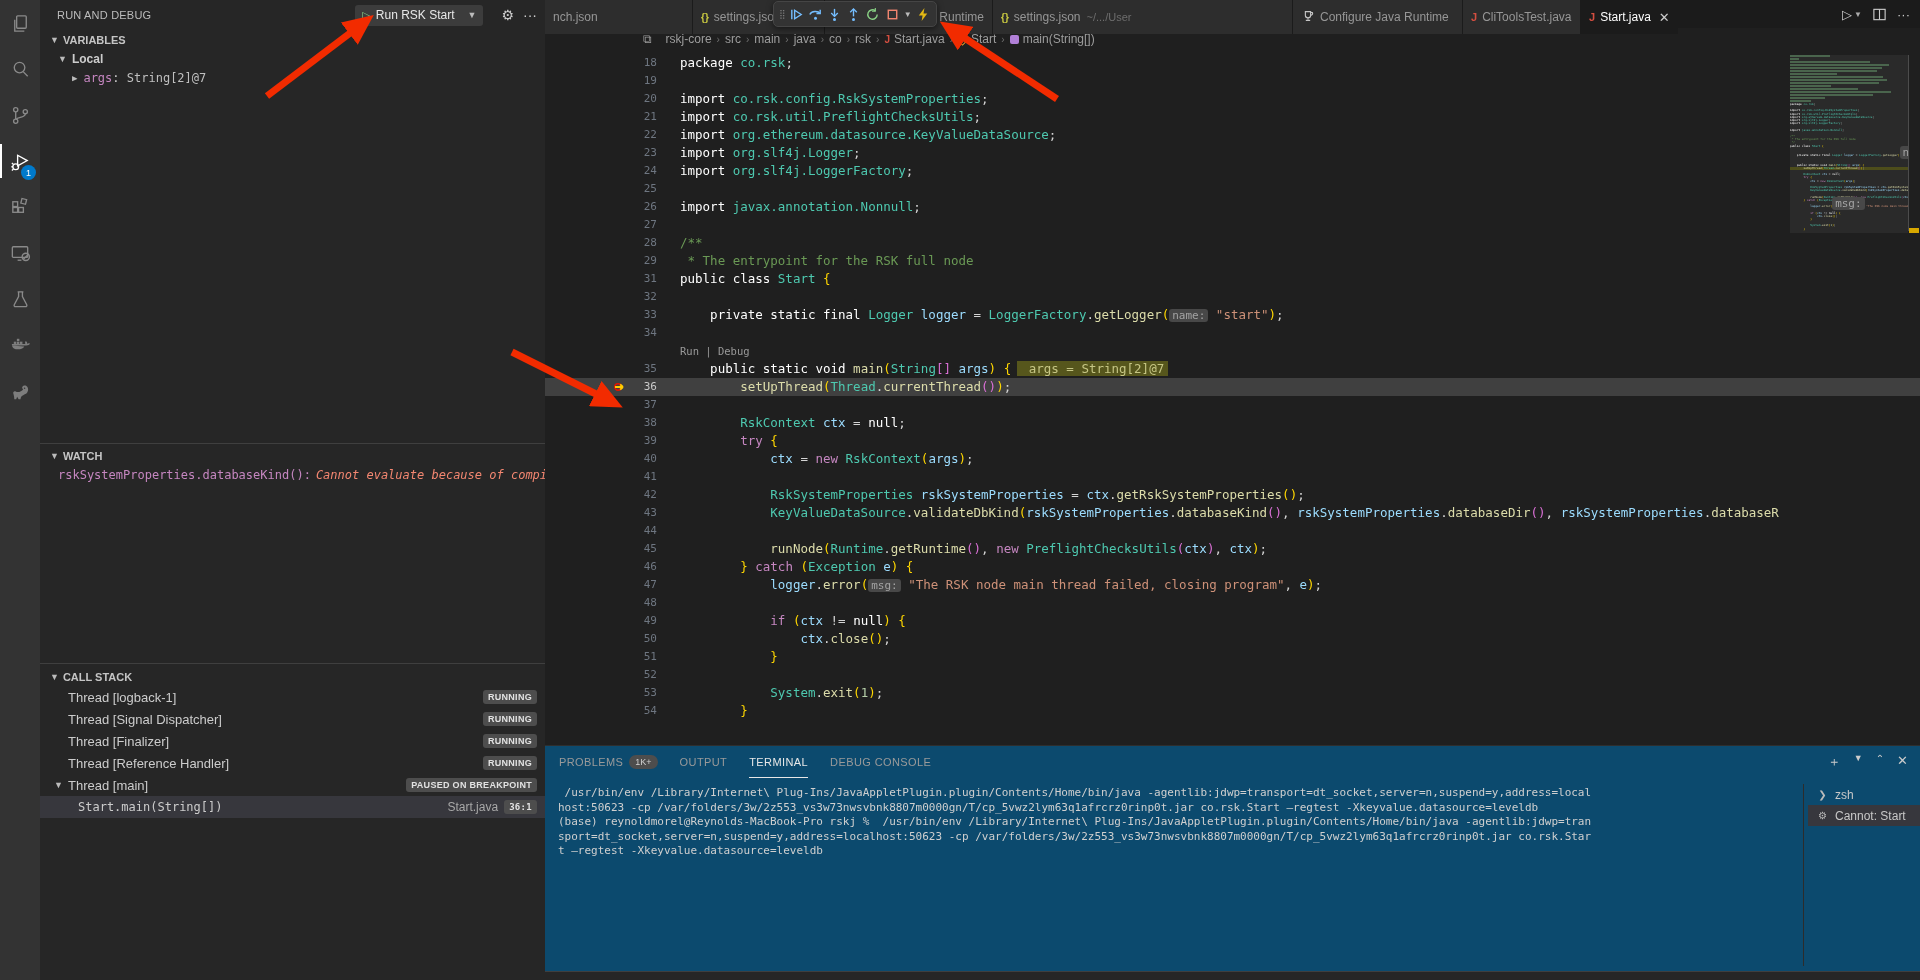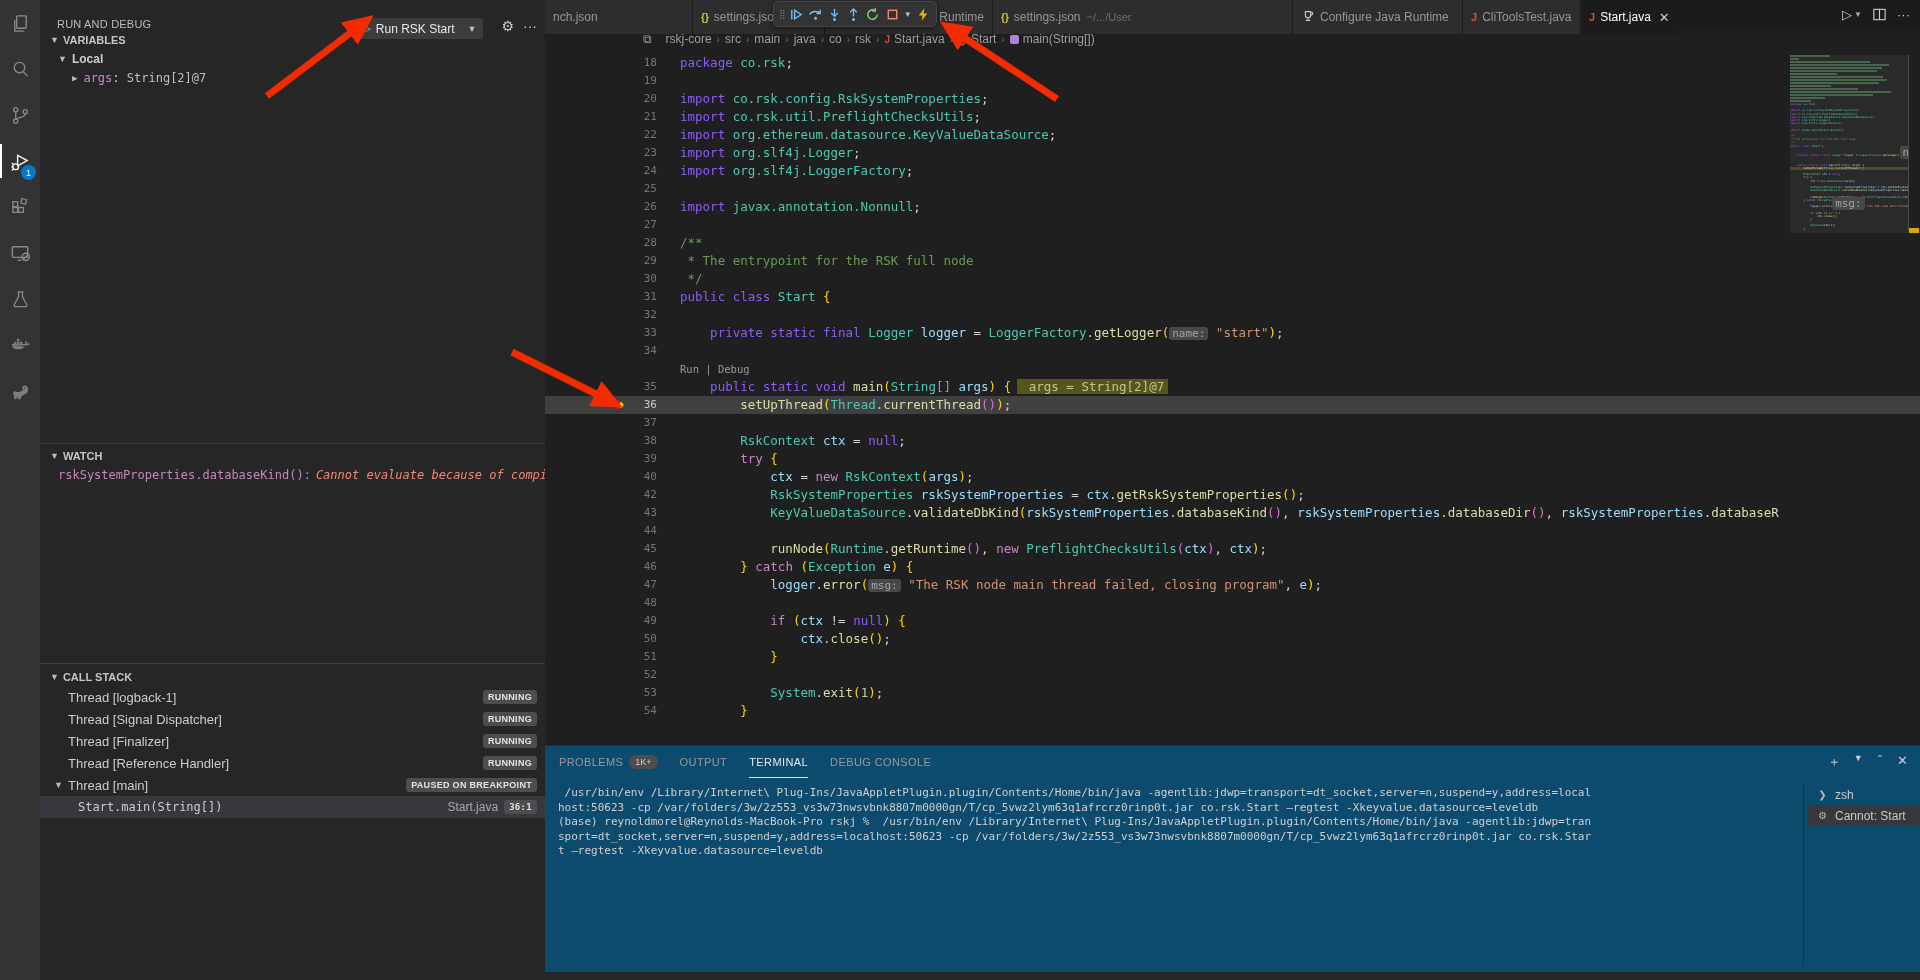--- a/index.html
+++ b/index.html
@@ -13,21 +13,21 @@
   .ab-item svg { stroke:#8a8a8a; fill:none; stroke-width:1.4; width:23px; height:23px; }
   .ab-item.filled svg { fill:#7d7d7d; stroke:none; }
   .ab-item.active::before { content:""; position:absolute; left:0; top:6px; bottom:6px; width:2px; background:#ffffff; }
   .ab-item.active svg { stroke:#ffffff; }
   .ab-badge { position:absolute; right:4px; bottom:4px; background:#007acc; color:#fff; font-size:9px;
               width:15px; height:15px; border-radius:50%; display:flex; align-items:center; justify-content:center; }
   #ab-account { position:absolute; left:9px; top:972px; width:21px; height:21px; border:1.4px solid #8a8a8a; border-radius:50%; }
 
   
   #sidebar { position:absolute; left:40px; top:0; width:505px; height:972px; background:#262626; z-index:2; }
-  #sb-header { position:absolute; left:0; top:0; right:0; height:28px; display:flex; padding:18px 8px 0 17px; }
+  #sb-header { position:absolute; left:0; top:0; right:0; height:28px; display:flex; align-items:center; padding:2px 8px 0 17px; }
   #sb-title { font-size:11px; color:#bcbcbc; letter-spacing:.2px; flex:0 0 auto; }
   #sb-spacer { flex:1; }
   #run-btn { display:flex; align-items:center; gap:5px; background:#3c3c3c; border-radius:3px; height:21px;
              padding:0 7px; cursor:pointer; margin-right:9px; }
   #run-btn .play { color:#89d185; font-size:11px; }
   #run-btn .lbl { font-size:12px; color:#e8e8e8; }
   #run-btn .chev { color:#bbbbbb; font-size:9px; margin-left:8px; }
   .sb-iconbtn { color:#cccccc; font-size:14px; margin-left:9px; cursor:pointer; }
 
   .sb-sect-header { display:flex; align-items:center; height:19px; font-size:11px; font-weight:bold; color:#c5c5c5; cursor:pointer; }
@@ -85,21 +85,21 @@
   
   #code { position:absolute; left:0; top:50px; right:0; bottom:0; overflow:hidden; padding-top:4px;
           font-family:"DejaVu Sans Mono", monospace; font-size:12.5px; }
   .cl-row { position:relative; height:18px; line-height:18px; white-space:pre; display:flex; }
   .cl-num { width:112px; text-align:right; color:#6e7681; flex:0 0 auto; font-size:11px; }
   .cl-text { padding-left:23px; flex:1; overflow:hidden; }
   .cl-row.current { background:#404040; }
   .cl-row.current .cl-num { color:#c9c9c9; }
   .cl-glyph { position:absolute; left:68px; top:2px; }
   .cl-lens { color:#999999; font-size:10.5px; padding-left:135px; line-height:18px; height:18px; }
-  .tk-kw{color:#8b5cf6} .tk-ctrl{color:#c586c0} .tk-type{color:#4ec9b0} .tk-fn{color:#dcdcaa}
+  .tk-kw{color:#ffffff} .tk-ctrl{color:#c586c0} .tk-type{color:#4ec9b0} .tk-fn{color:#dcdcaa}
   .tk-var{color:#9cdcfe} .tk-str{color:#ce9178} .tk-com{color:#6a9955} .tk-num{color:#b5cea8}
   .tk-pun{color:#d4d4d4} .tk-b1{color:#ffd700} .tk-b2{color:#da70d6}
   .tk-hint{background:#484848;color:#a3a3a3;border-radius:3px;padding:0 3px;font-size:11px;}
   .tk-dbgval{background:#56561c;color:#c5c584;margin-left:6px;padding:0 4px;}
 
   
   #minimap { position:absolute; right:12px; top:55px; width:118px; height:200px; overflow:hidden; cursor:pointer; }
   .mm-green { height:2px; background:#55795a; opacity:.75; margin-bottom:1px; }
   .mm-line { font-family:"DejaVu Sans Mono",monospace; font-size:2.8px; line-height:3.2px; white-space:pre; }
   .mm-line.current { background:#4d4d1b; }
@@ -383,35 +383,35 @@
       <div class="cl-row"><span class="cl-num">20</span><span class="cl-text"><span class="tk-kw">import</span><span class="tk-pun"> </span><span class="tk-type">co.rsk.config.RskSystemProperties</span><span class="tk-pun">;</span></span></div>
       <div class="cl-row"><span class="cl-num">21</span><span class="cl-text"><span class="tk-kw">import</span><span class="tk-pun"> </span><span class="tk-type">co.rsk.util.PreflightChecksUtils</span><span class="tk-pun">;</span></span></div>
       <div class="cl-row"><span class="cl-num">22</span><span class="cl-text"><span class="tk-kw">import</span><span class="tk-pun"> </span><span class="tk-type">org.ethereum.datasource.KeyValueDataSource</span><span class="tk-pun">;</span></span></div>
       <div class="cl-row"><span class="cl-num">23</span><span class="cl-text"><span class="tk-kw">import</span><span class="tk-pun"> </span><span class="tk-type">org.slf4j.Logger</span><span class="tk-pun">;</span></span></div>
       <div class="cl-row"><span class="cl-num">24</span><span class="cl-text"><span class="tk-kw">import</span><span class="tk-pun"> </span><span class="tk-type">org.slf4j.LoggerFactory</span><span class="tk-pun">;</span></span></div>
       <div class="cl-row"><span class="cl-num">25</span><span class="cl-text"></span></div>
       <div class="cl-row"><span class="cl-num">26</span><span class="cl-text"><span class="tk-kw">import</span><span class="tk-pun"> </span><span class="tk-type">javax.annotation.Nonnull</span><span class="tk-pun">;</span></span></div>
       <div class="cl-row"><span class="cl-num">27</span><span class="cl-text"></span></div>
       <div class="cl-row"><span class="cl-num">28</span><span class="cl-text"><span class="tk-com">/**</span></span></div>
       <div class="cl-row"><span class="cl-num">29</span><span class="cl-text"><span class="tk-com"> * The entrypoint for the RSK full node</span></span></div>
-      <div class="cl-row"><span class="cl-num">30</span><span class="cl-text"><span class="tk-com"> */</span></span></div>
       <div class="cl-row"><span class="cl-num">31</span><span class="cl-text"><span class="tk-kw">public class </span><span class="tk-type">Start</span><span class="tk-pun"> </span><span class="tk-b1">{</span></span></div>
       <div class="cl-row"><span class="cl-num">32</span><span class="cl-text"></span></div>
       <div class="cl-row"><span class="cl-num">33</span><span class="cl-text"><span class="tk-pun">    </span><span class="tk-kw">private static final </span><span class="tk-type">Logger</span><span class="tk-pun"> </span><span class="tk-var">logger</span><span class="tk-pun"> = </span><span class="tk-type">LoggerFactory</span><span class="tk-pun">.</span><span class="tk-fn">getLogger</span><span class="tk-b1">(</span><span class="tk-hint">name:</span><span class="tk-str"> "start"</span><span class="tk-b1">)</span><span class="tk-pun">;</span></span></div>
       <div class="cl-row"><span class="cl-num">34</span><span class="cl-text"></span></div>
       <div class="cl-lens">Run | Debug</div>
       <div class="cl-row"><span class="cl-num">35</span><span class="cl-text"><span class="tk-pun">    </span><span class="tk-kw">public static void </span><span class="tk-fn">main</span><span class="tk-b1">(</span><span class="tk-type">String</span><span class="tk-b2">[]</span><span class="tk-pun"> </span><span class="tk-var">args</span><span class="tk-b1">)</span><span class="tk-pun"> </span><span class="tk-b1">{</span><span class="tk-dbgval"> args = String[2]@7</span></span></div>
       <div class="cl-row current"><span class="cl-glyph"><svg width="14" height="14" viewBox="0 0 14 14">
             <circle cx="5" cy="7" r="3.2" fill="none" stroke="#e51400" stroke-width="1.6"></circle>
             <path d="M2 7h8M10 7 7.2 4.4M10 7 7.2 9.6" stroke="#ffcc00" stroke-width="1.8" fill="none"></path>
           </svg></span><span class="cl-num">36</span><span class="cl-text"><span class="tk-pun">        </span><span class="tk-fn">setUpThread</span><span class="tk-b1">(</span><span class="tk-type">Thread</span><span class="tk-pun">.</span><span class="tk-fn">currentThread</span><span class="tk-b2">()</span><span class="tk-b1">)</span><span class="tk-pun">;</span></span></div>
       <div class="cl-row"><span class="cl-num">37</span><span class="cl-text"></span></div>
       <div class="cl-row"><span class="cl-num">38</span><span class="cl-text"><span class="tk-pun">        </span><span class="tk-type">RskContext</span><span class="tk-pun"> </span><span class="tk-var">ctx</span><span class="tk-pun"> = </span><span class="tk-kw">null</span><span class="tk-pun">;</span></span></div>
       <div class="cl-row"><span class="cl-num">39</span><span class="cl-text"><span class="tk-pun">        </span><span class="tk-ctrl">try</span><span class="tk-pun"> </span><span class="tk-b1">{</span></span></div>
       <div class="cl-row"><span class="cl-num">40</span><span class="cl-text"><span class="tk-pun">            </span><span class="tk-var">ctx</span><span class="tk-pun"> = </span><span class="tk-ctrl">new</span><span class="tk-pun"> </span><span class="tk-type">RskContext</span><span class="tk-b1">(</span><span class="tk-var">args</span><span class="tk-b1">)</span><span class="tk-pun">;</span></span></div>
+      <div class="cl-row"><span class="cl-num">41</span><span class="cl-text"></span></div>
       <div class="cl-row"><span class="cl-num">42</span><span class="cl-text"><span class="tk-pun">            </span><span class="tk-type">RskSystemProperties</span><span class="tk-pun"> </span><span class="tk-var">rskSystemProperties</span><span class="tk-pun"> = </span><span class="tk-var">ctx</span><span class="tk-pun">.</span><span class="tk-fn">getRskSystemProperties</span><span class="tk-b1">()</span><span class="tk-pun">;</span></span></div>
       <div class="cl-row"><span class="cl-num">43</span><span class="cl-text"><span class="tk-pun">            </span><span class="tk-type">KeyValueDataSource</span><span class="tk-pun">.</span><span class="tk-fn">validateDbKind</span><span class="tk-b1">(</span><span class="tk-var">rskSystemProperties</span><span class="tk-pun">.</span><span class="tk-fn">databaseKind</span><span class="tk-b2">()</span><span class="tk-pun">, </span><span class="tk-var">rskSystemProperties</span><span class="tk-pun">.</span><span class="tk-fn">databaseDir</span><span class="tk-b2">()</span><span class="tk-pun">, </span><span class="tk-var">rskSystemProperties</span><span class="tk-pun">.</span><span class="tk-fn">databaseR</span></span></div>
       <div class="cl-row"><span class="cl-num">44</span><span class="cl-text"></span></div>
       <div class="cl-row"><span class="cl-num">45</span><span class="cl-text"><span class="tk-pun">            </span><span class="tk-fn">runNode</span><span class="tk-b1">(</span><span class="tk-type">Runtime</span><span class="tk-pun">.</span><span class="tk-fn">getRuntime</span><span class="tk-b2">()</span><span class="tk-pun">, </span><span class="tk-ctrl">new</span><span class="tk-pun"> </span><span class="tk-type">PreflightChecksUtils</span><span class="tk-b2">(</span><span class="tk-var">ctx</span><span class="tk-b2">)</span><span class="tk-pun">, </span><span class="tk-var">ctx</span><span class="tk-b1">)</span><span class="tk-pun">;</span></span></div>
       <div class="cl-row"><span class="cl-num">46</span><span class="cl-text"><span class="tk-pun">        </span><span class="tk-b1">}</span><span class="tk-pun"> </span><span class="tk-ctrl">catch</span><span class="tk-pun"> </span><span class="tk-b1">(</span><span class="tk-type">Exception</span><span class="tk-pun"> </span><span class="tk-var">e</span><span class="tk-b1">)</span><span class="tk-pun"> </span><span class="tk-b1">{</span></span></div>
       <div class="cl-row"><span class="cl-num">47</span><span class="cl-text"><span class="tk-pun">            </span><span class="tk-var">logger</span><span class="tk-pun">.</span><span class="tk-fn">error</span><span class="tk-b1">(</span><span class="tk-hint">msg:</span><span class="tk-str"> "The RSK node main thread failed, closing program"</span><span class="tk-pun">, </span><span class="tk-var">e</span><span class="tk-b1">)</span><span class="tk-pun">;</span></span></div>
       <div class="cl-row"><span class="cl-num">48</span><span class="cl-text"></span></div>
       <div class="cl-row"><span class="cl-num">49</span><span class="cl-text"><span class="tk-pun">            </span><span class="tk-ctrl">if</span><span class="tk-pun"> </span><span class="tk-b1">(</span><span class="tk-var">ctx</span><span class="tk-pun"> != </span><span class="tk-kw">null</span><span class="tk-b1">)</span><span class="tk-pun"> </span><span class="tk-b1">{</span></span></div>
       <div class="cl-row"><span class="cl-num">50</span><span class="cl-text"><span class="tk-pun">                </span><span class="tk-var">ctx</span><span class="tk-pun">.</span><span class="tk-fn">close</span><span class="tk-b1">()</span><span class="tk-pun">;</span></span></div>
       <div class="cl-row"><span class="cl-num">51</span><span class="cl-text"><span class="tk-pun">            </span><span class="tk-b1">}</span></span></div>

